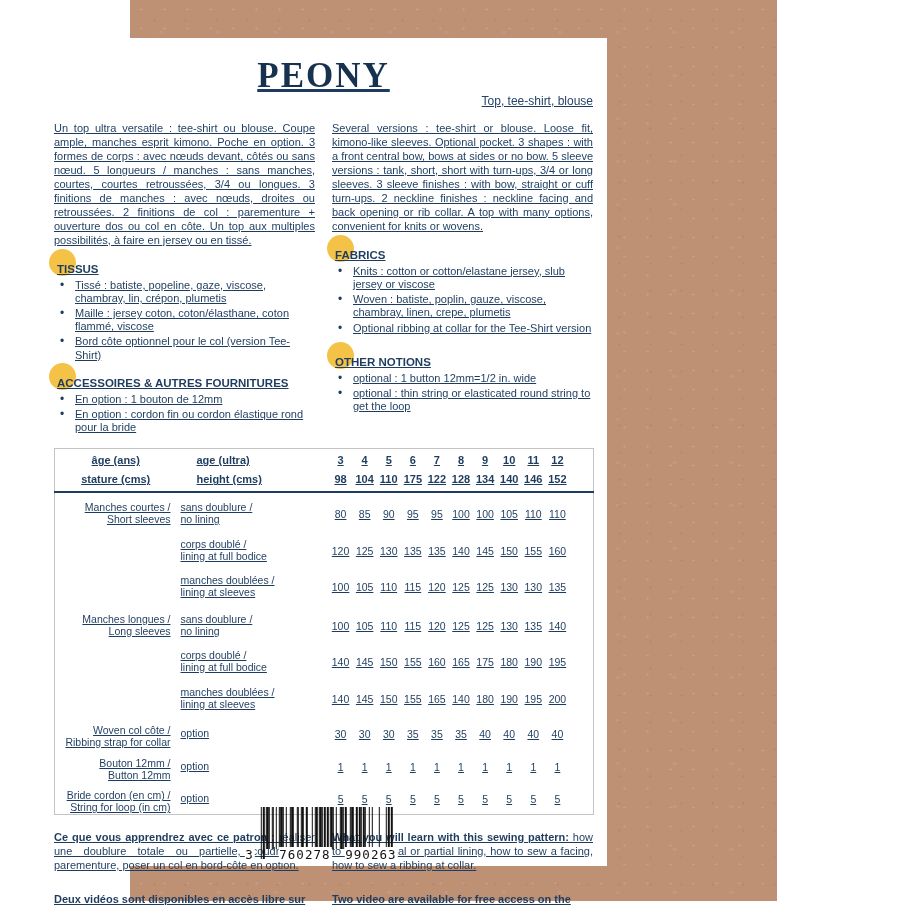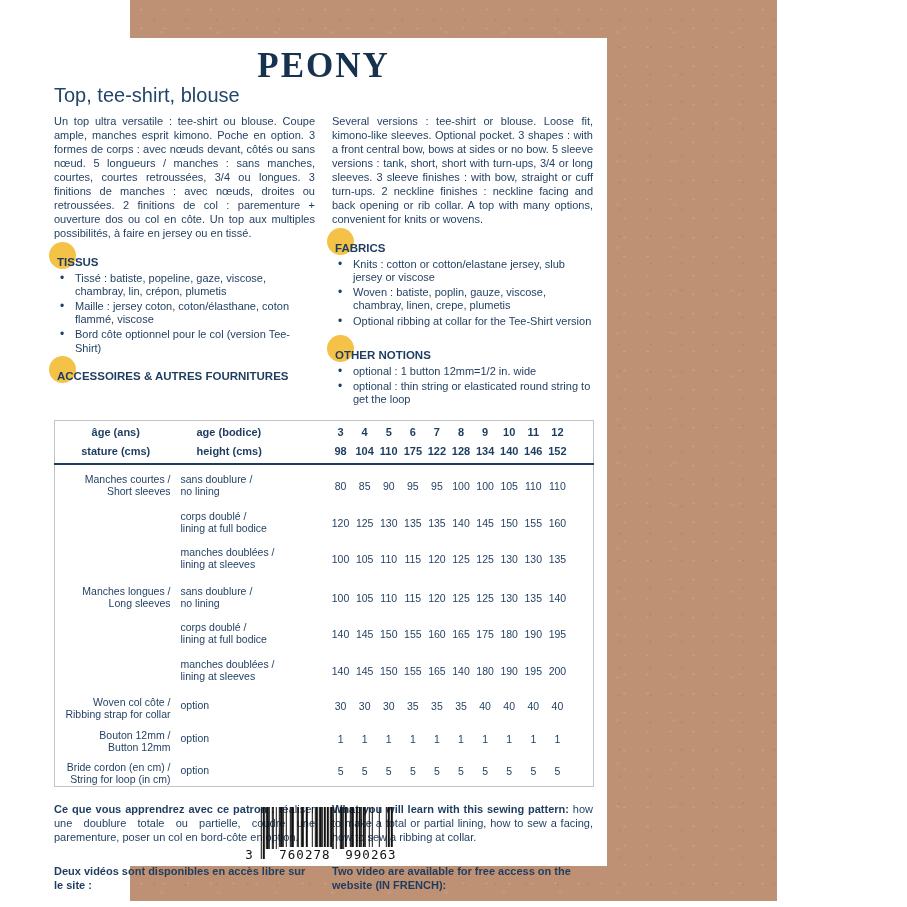--- a/index.html
+++ b/index.html
@@ -12,30 +12,30 @@
     background-image:
       radial-gradient(rgba(255,255,255,0.12) 1px, transparent 1.6px),
       radial-gradient(rgba(110,62,35,0.10) 1px, transparent 1.6px),
       radial-gradient(rgba(255,255,255,0.06) 2px, transparent 2.6px);
     background-size: 23px 19px, 31px 27px, 57px 43px;
     background-position: 0 0, 9px 7px, 3px 11px;
   }
 
   .card {
     position:absolute; left:40px; top:38px; width:567px; height:828px;
-    background:#ffffff; color:#1d3c5f; padding:10px 14px 0 14px;
+    background:#ffffff; color:#1d3c5f; padding:20px 14px 0 14px;text-decoration:underline;
   }
 
   .title {
     font-family:"Liberation Serif", serif; font-weight:bold; font-size:35px;
     letter-spacing:2px; text-align:center; color:#17324e; line-height:1.0;
   }
-  .subtitle { font-size:20px; text-align:left; color:#24456a; margin-top:1px; }
-
-  .cols { display:flex; gap:17px; margin-top:8px; }
+  .subtitle { font-size:12px; text-align:right; color:#24456a; margin-top:1px; }
+
+  .cols { display:flex; gap:17px; margin-top:14px; }
   .col { width:261px; }
 
   .intro { font-size:11px; line-height:1.27; text-align:justify; min-height:104px; }
 
   .section { margin-top:15px; }
   .sec-head { position:relative; font-weight:bold; font-size:11.5px; padding-left:3px; height:14px; }
   .sec-head .txt { position:relative; z-index:1; }
   .badge {
     position:absolute; left:-5px; top:-14px; width:27px; height:27px;
     border-radius:50%; background:#f4c247; z-index:0; display:inline-block;
@@ -101,20 +101,24 @@
               <li>Maille : jersey coton, coton/élasthane, coton flammé, viscose</li>
               <li>Bord côte optionnel pour le col (version Tee-Shirt)</li>
             </ul>
         </div>
 
         <div class="section">
           <div class="sec-head">
             <span class="badge"></span>
             <span class="txt">ACCESSOIRES &amp; AUTRES FOURNITURES</span>
           </div>
+          <ul class="bullets">
+              <li>En option : 1 bouton de 12mm</li>
+              <li>En option : cordon fin ou cordon élastique rond pour la bride</li>
+            </ul>
         </div>
       </div>
 
       <div class="col">
         <div class="intro">Several versions : tee-shirt or blouse. Loose fit, kimono-like sleeves. Optional pocket. 3 shapes : with a front central bow, bows at sides or no bow. 5 sleeve versions : tank, short, short with turn-ups, 3/4 or long sleeves. 3 sleeve finishes : with bow, straight or cuff turn-ups. 2 neckline finishes : neckline facing and back opening or rib collar. A top with many options, convenient for knits or wovens.</div>
 
         <div class="section">
           <div class="sec-head">
             <span class="badge"></span>
             <span class="txt">FABRICS</span>
@@ -151,21 +155,21 @@
         <col class="cv">
           <col class="cv">
           <col class="cv">
           <col class="cv">
           <col class="cv">
         <col class="cs">
       </colgroup>
       <thead>
         <tr class="hdr h1">
           <th class="lbl1">âge (ans)</th>
-          <th class="lbl2">age (bodice)</th>
+          <th class="lbl2">age (ultra)</th>
         <th class="val-head">3</th>
             <th class="val-head">4</th>
             <th class="val-head">5</th>
             <th class="val-head">6</th>
             <th class="val-head">7</th>
             <th class="val-head">8</th>
             <th class="val-head">9</th>
             <th class="val-head">10</th>
             <th class="val-head">11</th>
             <th class="val-head">12</th>

